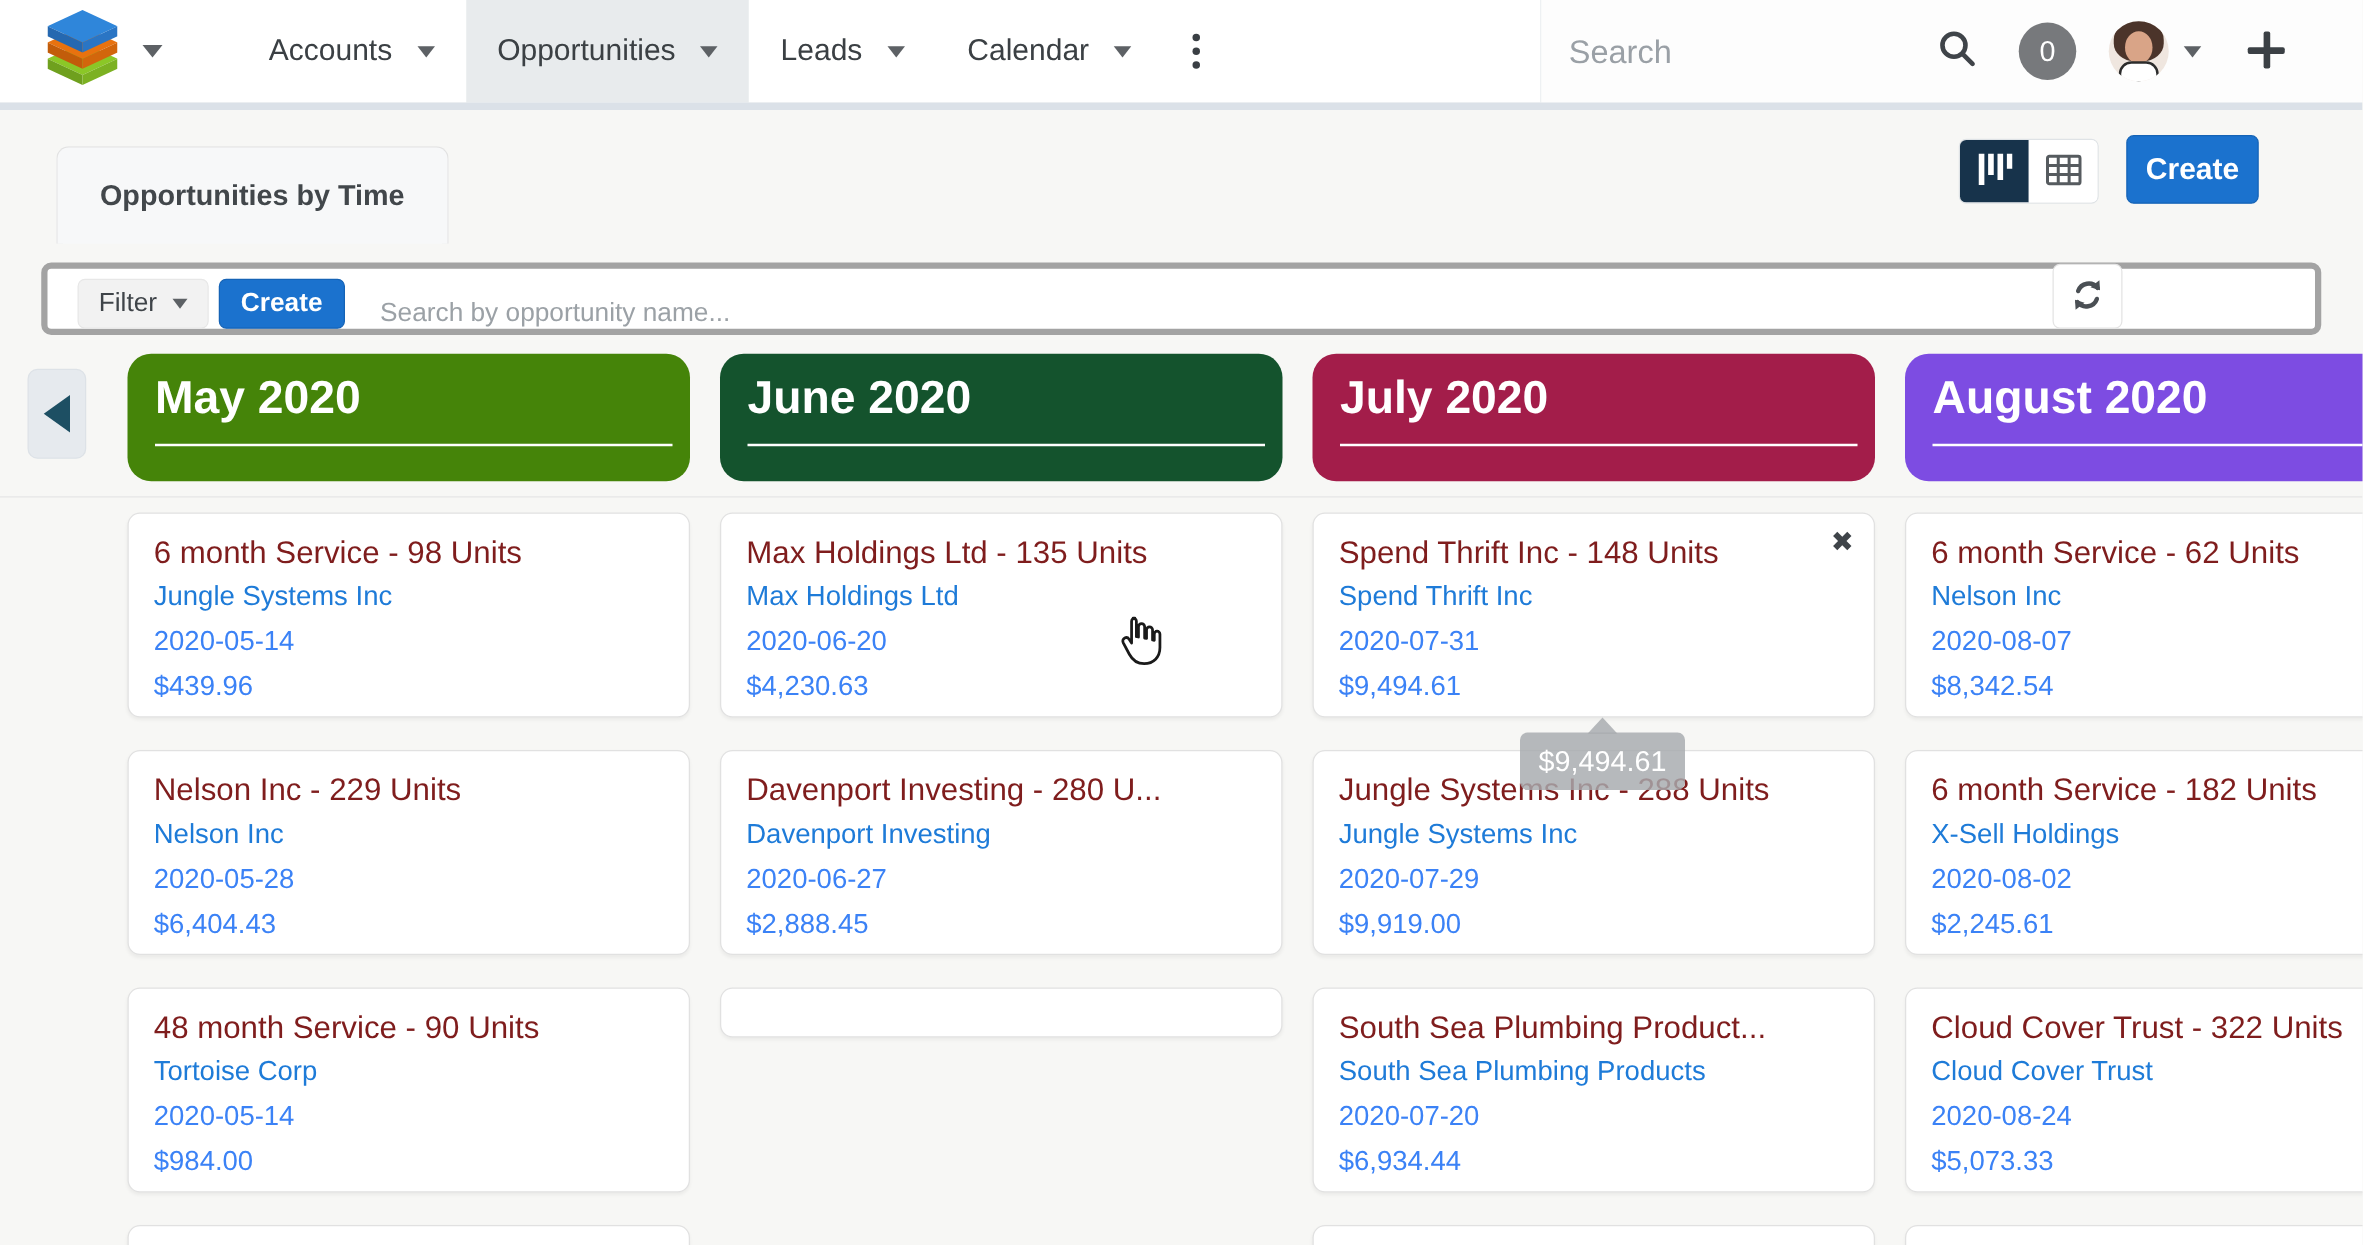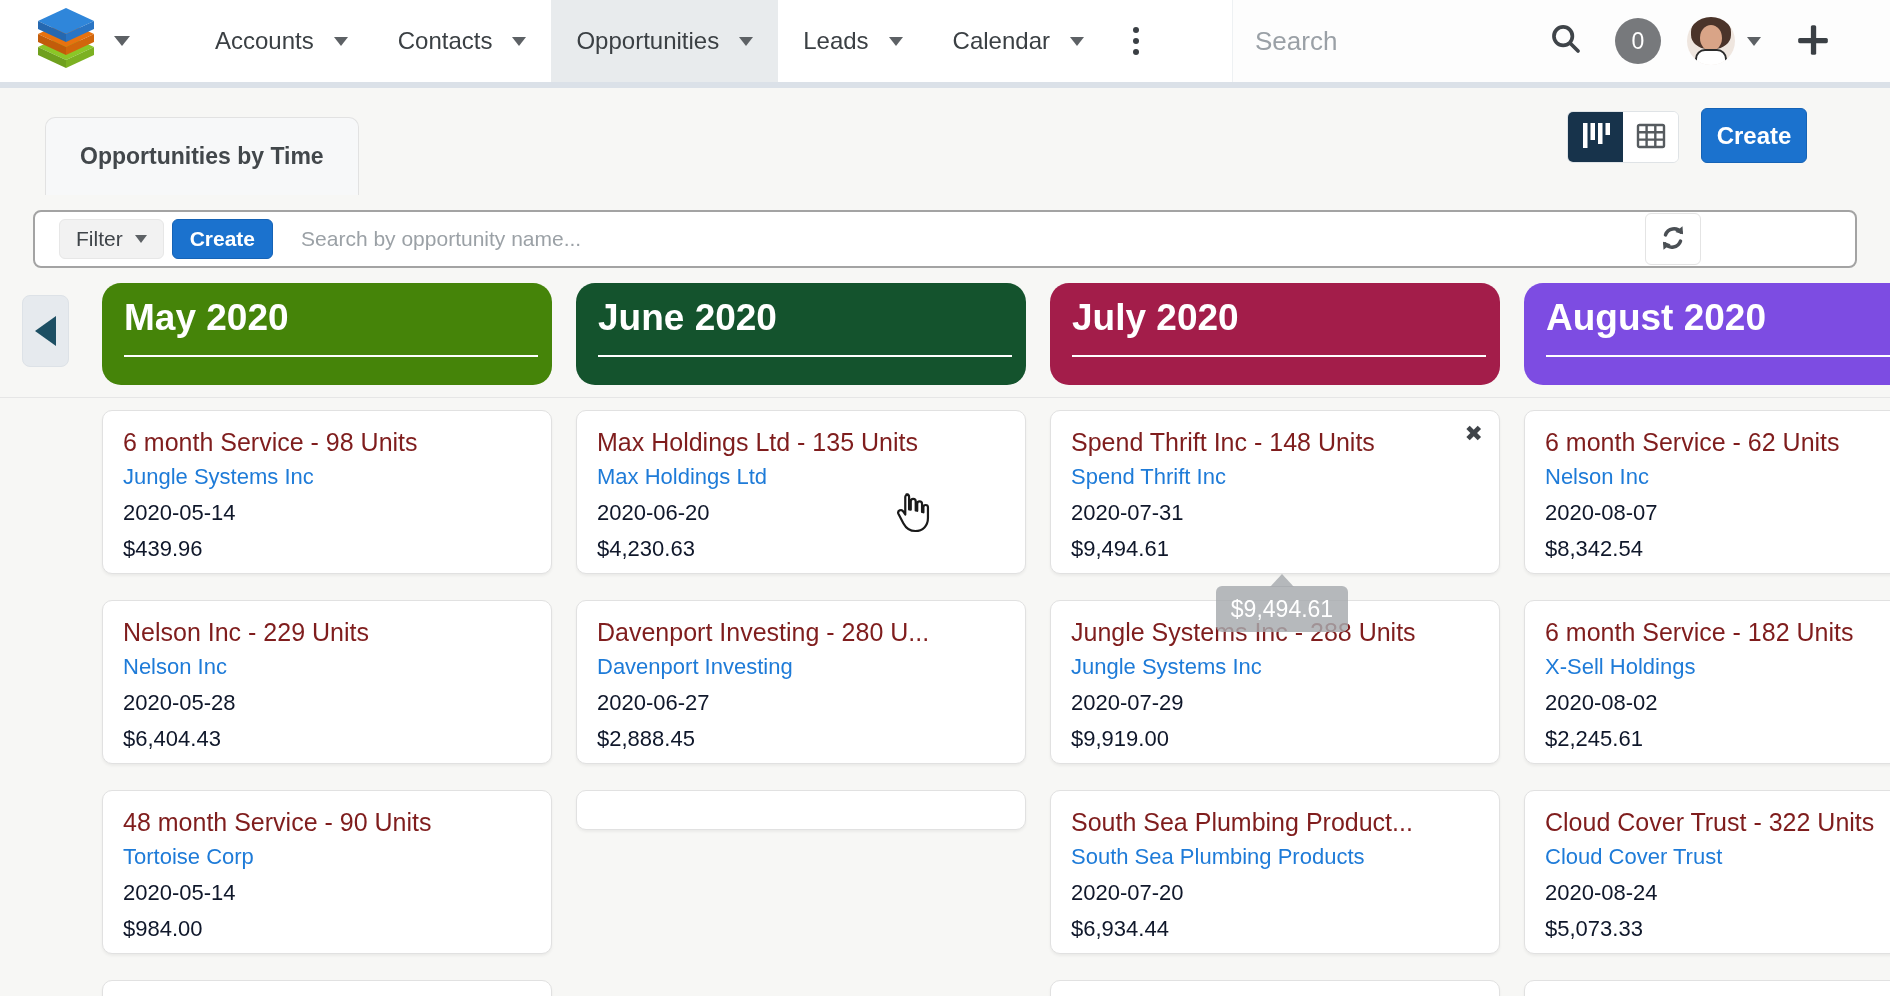--- a/index.html
+++ b/index.html
@@ -69,22 +69,22 @@
   .toggle-seg { width:55px; height:100%; display:flex; align-items:center; justify-content:center; cursor:pointer; background:#fff; border:none; }
   .toggle-seg.active { background:#17334b; }
   .btn-create-top {
     position:absolute; left:1701px; top:108px; width:106px; height:55px;
     background:#1b72ce; border:1px solid #1563b6; border-radius:6px;
     color:#fff; font-size:24px; font-weight:bold; font-family:inherit; cursor:pointer;
   }
   
   .filter-bar {
     position:absolute; left:33px; top:210px; width:1824px; height:58px;
-    background:#fff; border:2px solid #a3a3a3; border-radius:8px;
-    display:flex; align-items:center; padding:0 10px 0 24px;
+    background:#fff; border:5px solid #a3a3a3; border-radius:8px;
+    display:flex; align-items:flex-end; padding:0 10px 0 24px;
   }
   .btn-filter {
     height:40px; padding:0 16px; background:#f2f2f2; border:1px solid #e7e7e7; border-radius:6px;
     font-family:inherit; font-size:21px; color:#3f4449; display:flex; align-items:center; gap:12px; cursor:pointer;
   }
   .btn-filter .caret { border-left-width:6px; border-right-width:6px; border-top-width:8px; }
   .btn-filter-create {
     height:40px; padding:0 17px; margin-left:8px; background:#1b72ce; border:1px solid #1563b6;
     border-radius:6px; color:#fff; font-family:inherit; font-size:21px; font-weight:bold; cursor:pointer;
   }
@@ -114,21 +114,21 @@
   .col-title { color:#fff; font-size:37px; font-weight:bold; line-height:46px; white-space:nowrap; }
   .col-underline { height:2px; background:#fff; margin-top:14px; width:calc(100% - 14px); }
   .cards { margin-top:25px; }
   .card {
     position:relative; height:164px; margin-bottom:26px; background:#fff;
     border:1px solid #e1e1e1; border-radius:10px; box-shadow:0 2px 3px rgba(0,0,0,.05);
     padding:14px 20px 0 20px; overflow:hidden;
   }
   .card-title { font-size:25px; line-height:34px; color:#7f1d1d; white-space:nowrap; cursor:pointer; }
   .card-account { font-size:22px; line-height:36px; color:#1e7bd8; white-space:nowrap; cursor:pointer; }
-  .card-date, .card-amount { font-size:22px; line-height:36px; color:#0f172a; white-space:nowrap; }
+  .card-date, .card-amount { font-size:22px; line-height:36px; color:#3b82f6; white-space:nowrap; }
   .card-close {
     position:absolute; top:12px; right:16px; font-size:22px; color:#3f4449;
     cursor:pointer; line-height:22px;
   }
   .card-stub { height:40px; margin-bottom:0; }
   
   .value-tooltip {
     position:absolute; left:1216px; top:586px; width:132px; height:46px; z-index:20;
     background:rgba(167,171,175,.83); border-radius:6px; color:#fff; font-size:23px;
     display:flex; align-items:center; justify-content:center;
@@ -163,24 +163,20 @@
           <polygon points="56,13 28,26 28,34 56,21" fill="#2a75c4"></polygon>
         </g>
       </svg>
     </span>
     <span class="caret logo-caret"></span>
   </div>
 
   <nav class="nav-items">
       <div class="nav-item">
       <span>Accounts</span>
-      <span class="caret"></span>
-    </div>
-      <div class="nav-item">
-      <span>Contacts</span>
       <span class="caret"></span>
     </div>
       <div class="nav-item active">
       <span>Opportunities</span>
       <span class="caret"></span>
     </div>
       <div class="nav-item">
       <span>Leads</span>
       <span class="caret"></span>
     </div>

